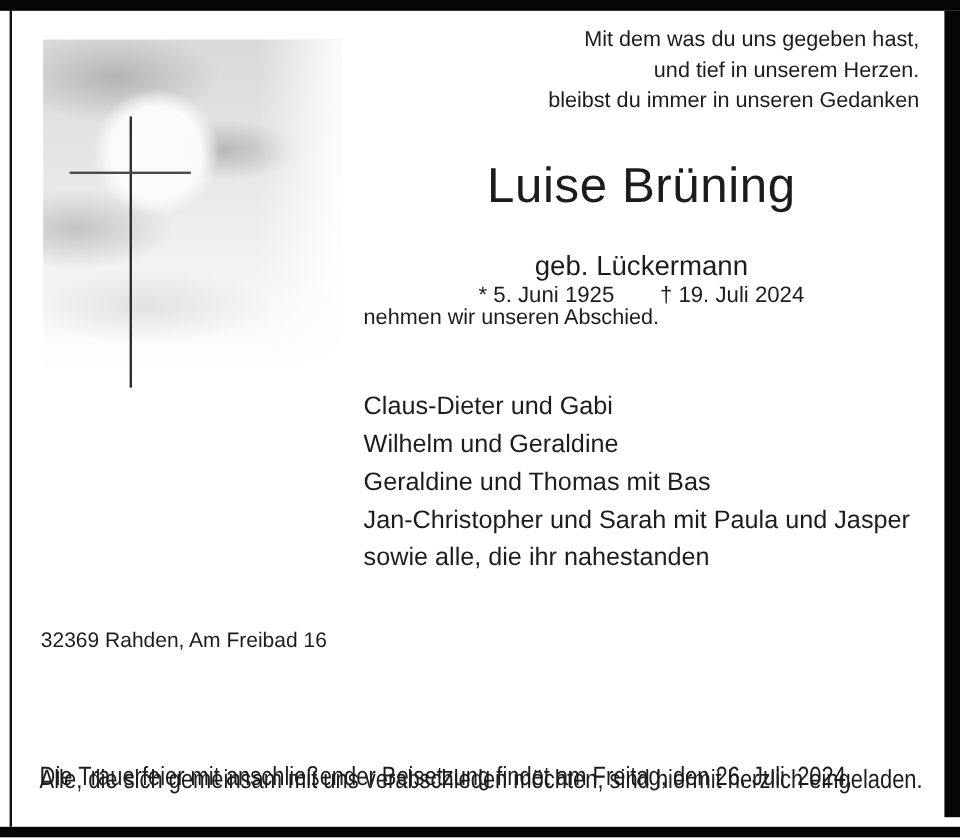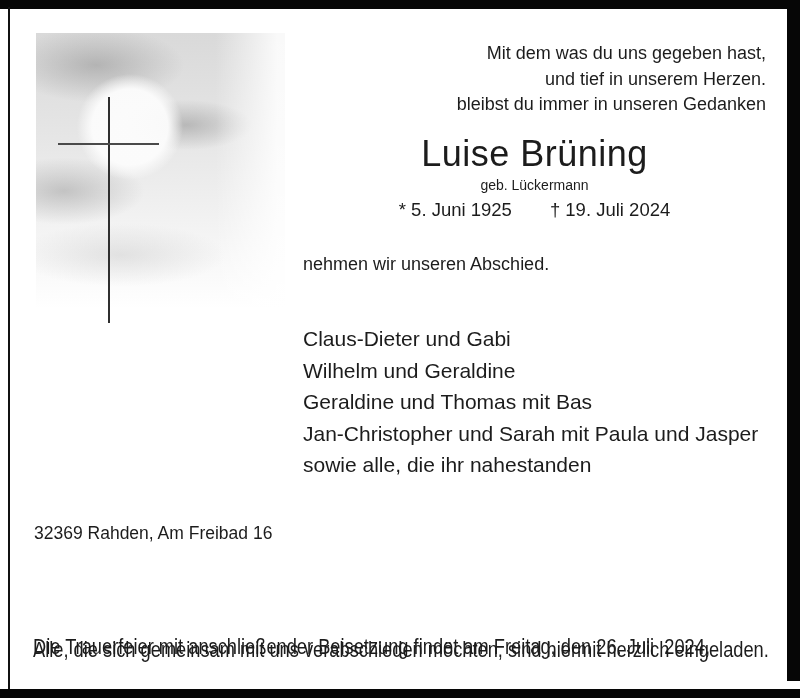--- a/index.html
+++ b/index.html
@@ -25,26 +25,26 @@
       radial-gradient(ellipse 95px 36px at 150px 92px, rgba(130,130,130,0.45), rgba(130,130,130,0) 70%),
       radial-gradient(ellipse 115px 48px at 28px 158px, rgba(148,148,148,0.48), rgba(148,148,148,0) 70%),
       radial-gradient(ellipse 150px 45px at 85px 222px, rgba(185,185,185,0.35), rgba(185,185,185,0) 70%),
       linear-gradient(180deg, #d9d9d9 0%, #e6e6e6 35%, #f3f3f3 65%, #ffffff 92%);
   }
   .cross-v { position:absolute; left:72px; top:64px;  width:2px;  height:226px; background:#2f2f2f; }
   .cross-h { position:absolute; left:22px; top:110px; width:101px; height:2px;  background:#4a4a4a; }
 
   
   .epitaph {
-    position:absolute; right:34px; top:41px; text-align:right;
+    position:absolute; right:34px; top:20px; text-align:right;
     font-size:18px; line-height:25.7px; white-space:nowrap;
   }
   .header { position:absolute; left:303px; top:133px; width:463px; text-align:center; }
-  .name   { font-size:36px; line-height:42px; letter-spacing:0.5px;text-align:center; }
-  .maiden { font-size:14px; line-height:21px; }
+  .name   { font-size:41px; line-height:42px; letter-spacing:0.5px;text-align:center; }
+  .maiden { font-size:23px; line-height:21px;margin-top:36px; }
   .dates  { font-size:18.5px; line-height:24px; margin-top:2px; white-space:nowrap; }
   .dates .death { margin-left:38px; }
 
   .farewell { position:absolute; left:303px; top:249px; font-size:18px; line-height:30px; white-space:nowrap; }
   .mourners { position:absolute; left:303px; top:323px; font-size:21px; line-height:31.6px; white-space:nowrap; }
 
   .address { position:absolute; left:34px; top:523px; font-size:17.5px; line-height:20px; white-space:nowrap; }
 
   .condensed {
     font-size:22px; transform:scaleX(0.83); transform-origin:left top; white-space:pre;

